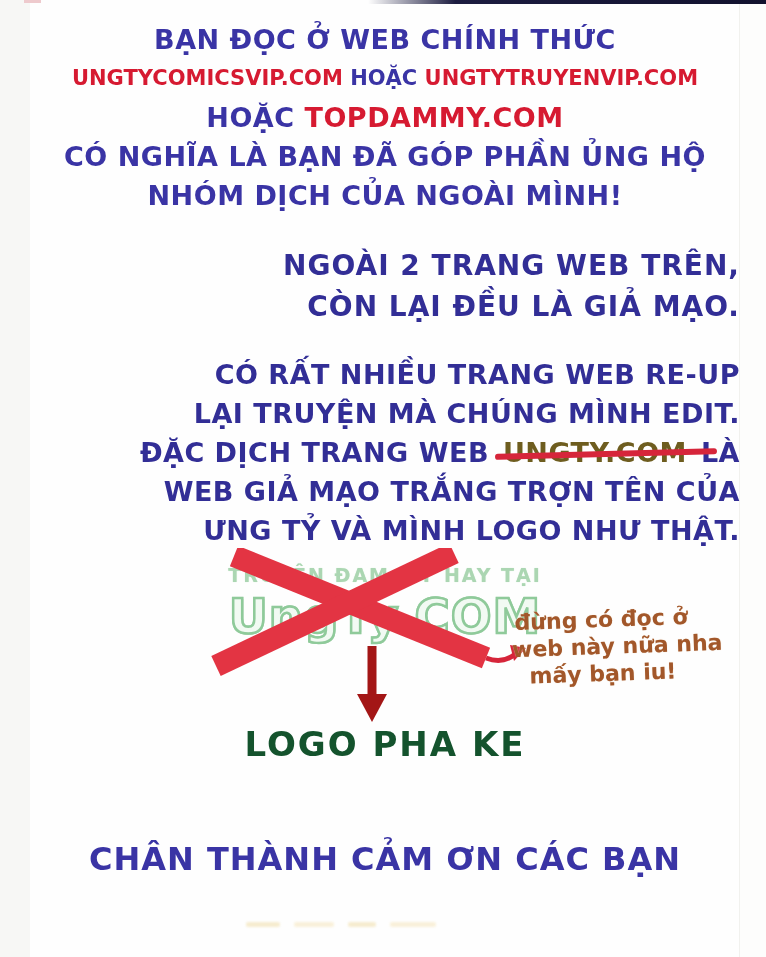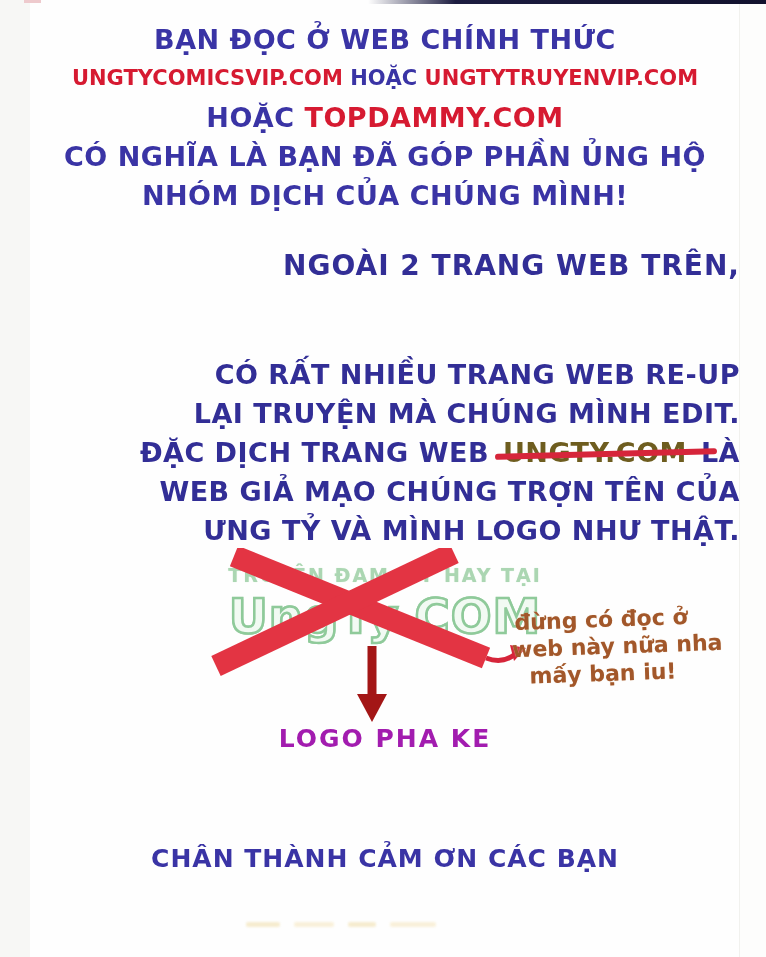--- a/index.html
+++ b/index.html
@@ -45,22 +45,22 @@
     text-shadow:-1px -1px 0 #9ed2a8,1px -1px 0 #9ed2a8,-1px 1px 0 #9ed2a8,1px 1px 0 #9ed2a8;
   }
   .x-svg{position:absolute;left:192px;top:548px;}
 
   .note{
     position:absolute;left:512px;top:606px;width:180px;text-align:center;
     font-size:22px;line-height:27px;color:#a2572a;transform:rotate(-2deg);
     text-shadow:0 0 1px #e8cdb4;letter-spacing:0;white-space:nowrap;
   }
   .down-arrow{position:absolute;left:353px;top:642px;}
-  .caption{top:724px;font-size:25px;letter-spacing:2px;color:#a21caf;}
-  .thanks{top:838px;font-size:25px;line-height:42px;letter-spacing:1px;}
+  .caption{top:724px;font-size:34px;letter-spacing:2px;color:#14532d;}
+  .thanks{top:838px;font-size:32px;line-height:42px;letter-spacing:1px;}
 
   .smudges{position:absolute;top:922px;left:246px;width:230px;height:9px;filter:blur(1px);}
   .smudges i{display:inline-block;height:5px;margin-right:14px;border-radius:2px;vertical-align:top;}
   .smudges i:nth-child(1){width:34px;background:#f6eccf;}
   .smudges i:nth-child(2){width:40px;background:#f9f0da;}
   .smudges i:nth-child(3){width:28px;background:#f6eccf;}
   .smudges i:nth-child(4){width:46px;background:#f9f0da;}
 </style>
 </head>
 <body>
@@ -70,32 +70,33 @@
   <div class="margin-strip margin-left"></div>
   <div class="margin-strip margin-right"></div>
   <div class="top-edge"></div>
   <div class="top-mark"></div>
 
   <div class="txtblock hdr">
     <div class="blue">BẠN ĐỌC Ở WEB CHÍNH THỨC</div>
     <div class="urls"><span class="red">UNGTYCOMICSVIP.COM</span><span class="blue"> HOẶC </span><span class="red">UNGTYTRUYENVIP.COM</span></div>
     <div><span class="blue">HOẶC </span><span class="red">TOPDAMMY.COM</span></div>
     <div class="blue">CÓ NGHĨA LÀ BẠN ĐÃ GÓP PHẦN ỦNG HỘ</div>
-    <div class="blue">NHÓM DỊCH CỦA CHÚNG MÌNH!</div>
+    <div class="blue">NHÓM DỊCH CỦA NGOÀI MÌNH!</div>
   </div>
 
   <div class="txtblock warn">
     <div class="navy">NGOÀI 2 TRANG WEB TRÊN,</div>
+    <div class="navy">CÒN LẠI ĐỀU LÀ GIẢ MẠO.</div>
   </div>
 
   <div class="txtblock detail">
     <div class="navy">CÓ RẤT NHIỀU TRANG WEB RE-UP</div>
     <div class="navy">LẠI TRUYỆN MÀ CHÚNG MÌNH EDIT.</div>
     <div class="navy"><span>ĐẶC DỊCH TRANG WEB </span><span class="olive strike">UNGTY.COM</span><span> LÀ</span></div>
-    <div class="navy">WEB GIẢ MẠO CHÚNG TRỢN TÊN CỦA</div>
+    <div class="navy">WEB GIẢ MẠO TRẮNG TRỢN TÊN CỦA</div>
     <div class="navy">ƯNG TỶ VÀ MÌNH LOGO NHƯ THẬT.</div>
   </div>
 
   <div class="logo-block">
     <div class="logo-tagline">TRUYỆN ĐAM MỸ HAY TẠI</div>
     <div class="logo-brand">UngTy.COM</div>
   </div>
 
   <svg class="x-svg" width="345" height="130" viewBox="0 0 345 130">
     <line x1="42" y1="8" x2="294" y2="110" stroke="#e33443" stroke-width="22"></line>

